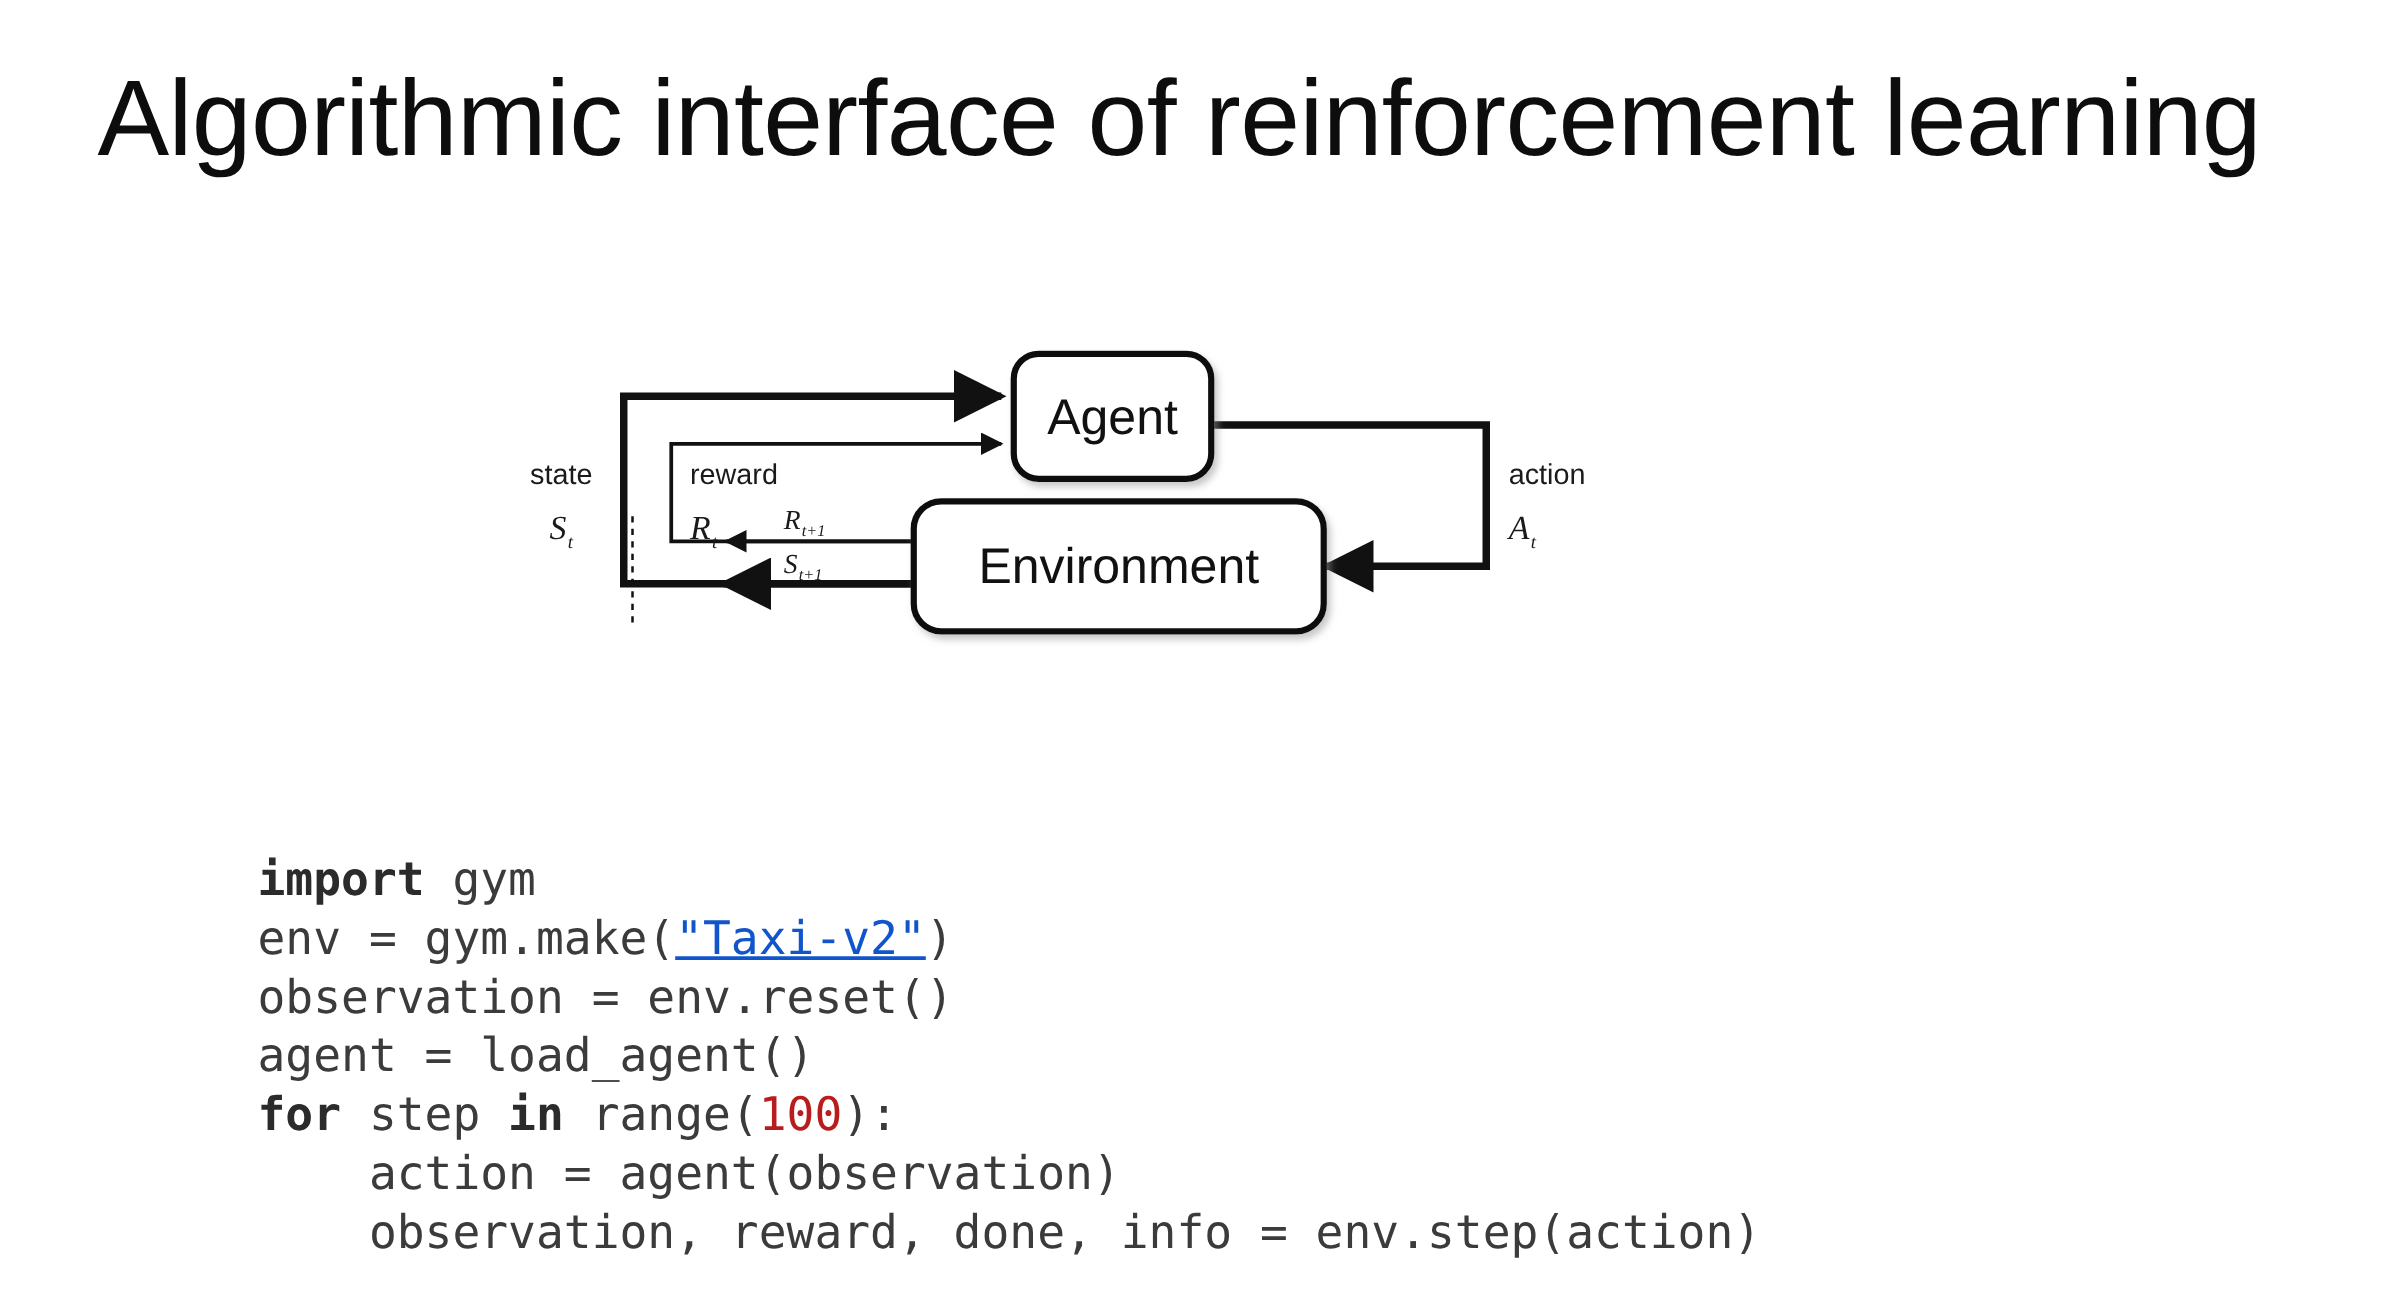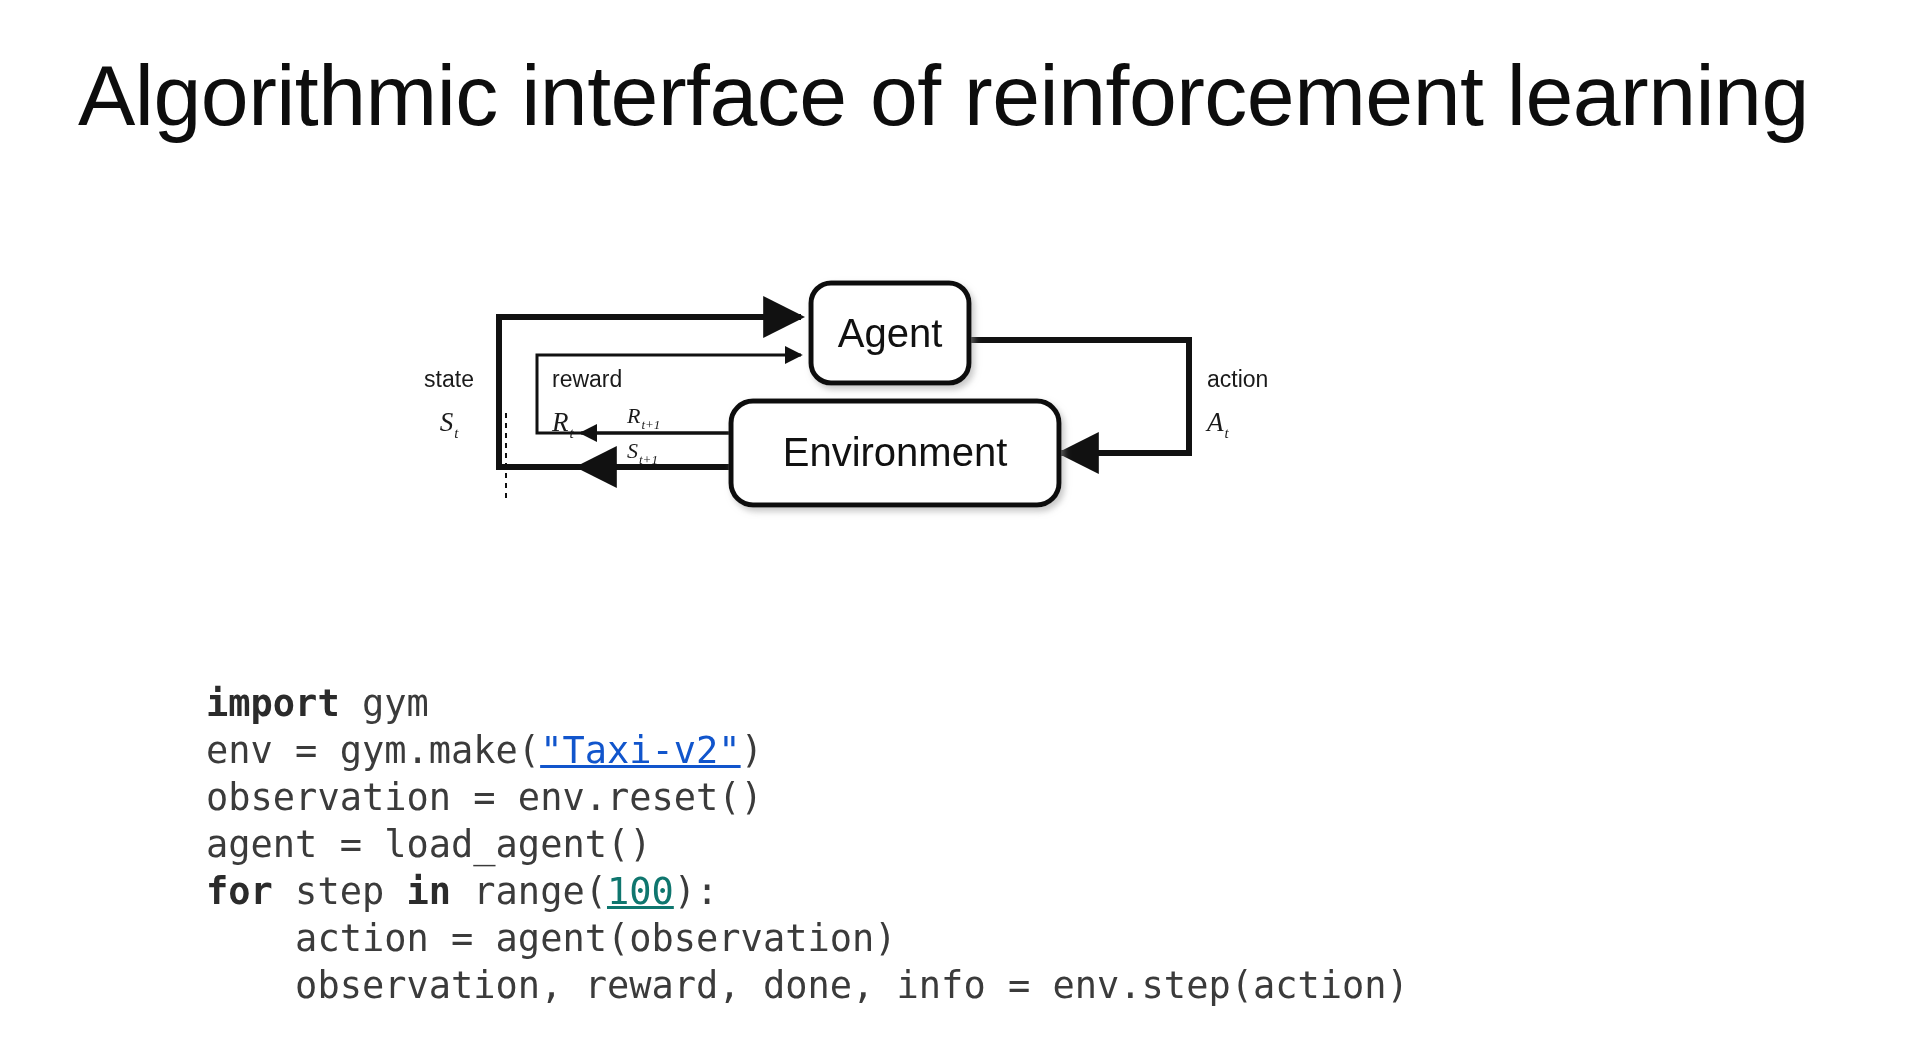--- a/index.html
+++ b/index.html
@@ -87,21 +87,21 @@
     left: 206px;
     top: 680px;
     font-family: "DejaVu Sans Mono", "Liberation Mono", monospace;
     font-size: 37px;
     line-height: 47px;
     color: #3b3b3b;
     white-space: pre;
   }
   .code-line { display: block; white-space: pre; }
   .kw { font-weight: bold; color: #2b2b2b; text-align: center; }
-  .num { color: #0f766e; text-decoration: underline; }
+  .num { color: #b91c1c; }
   .lnk {
     color: #1155cc;
     text-decoration: underline;
     cursor: pointer;
   }
 </style>
 </head>
 <body>
 
 <div id="slide-title">Algorithmic interface of reinforcement learning</div>

